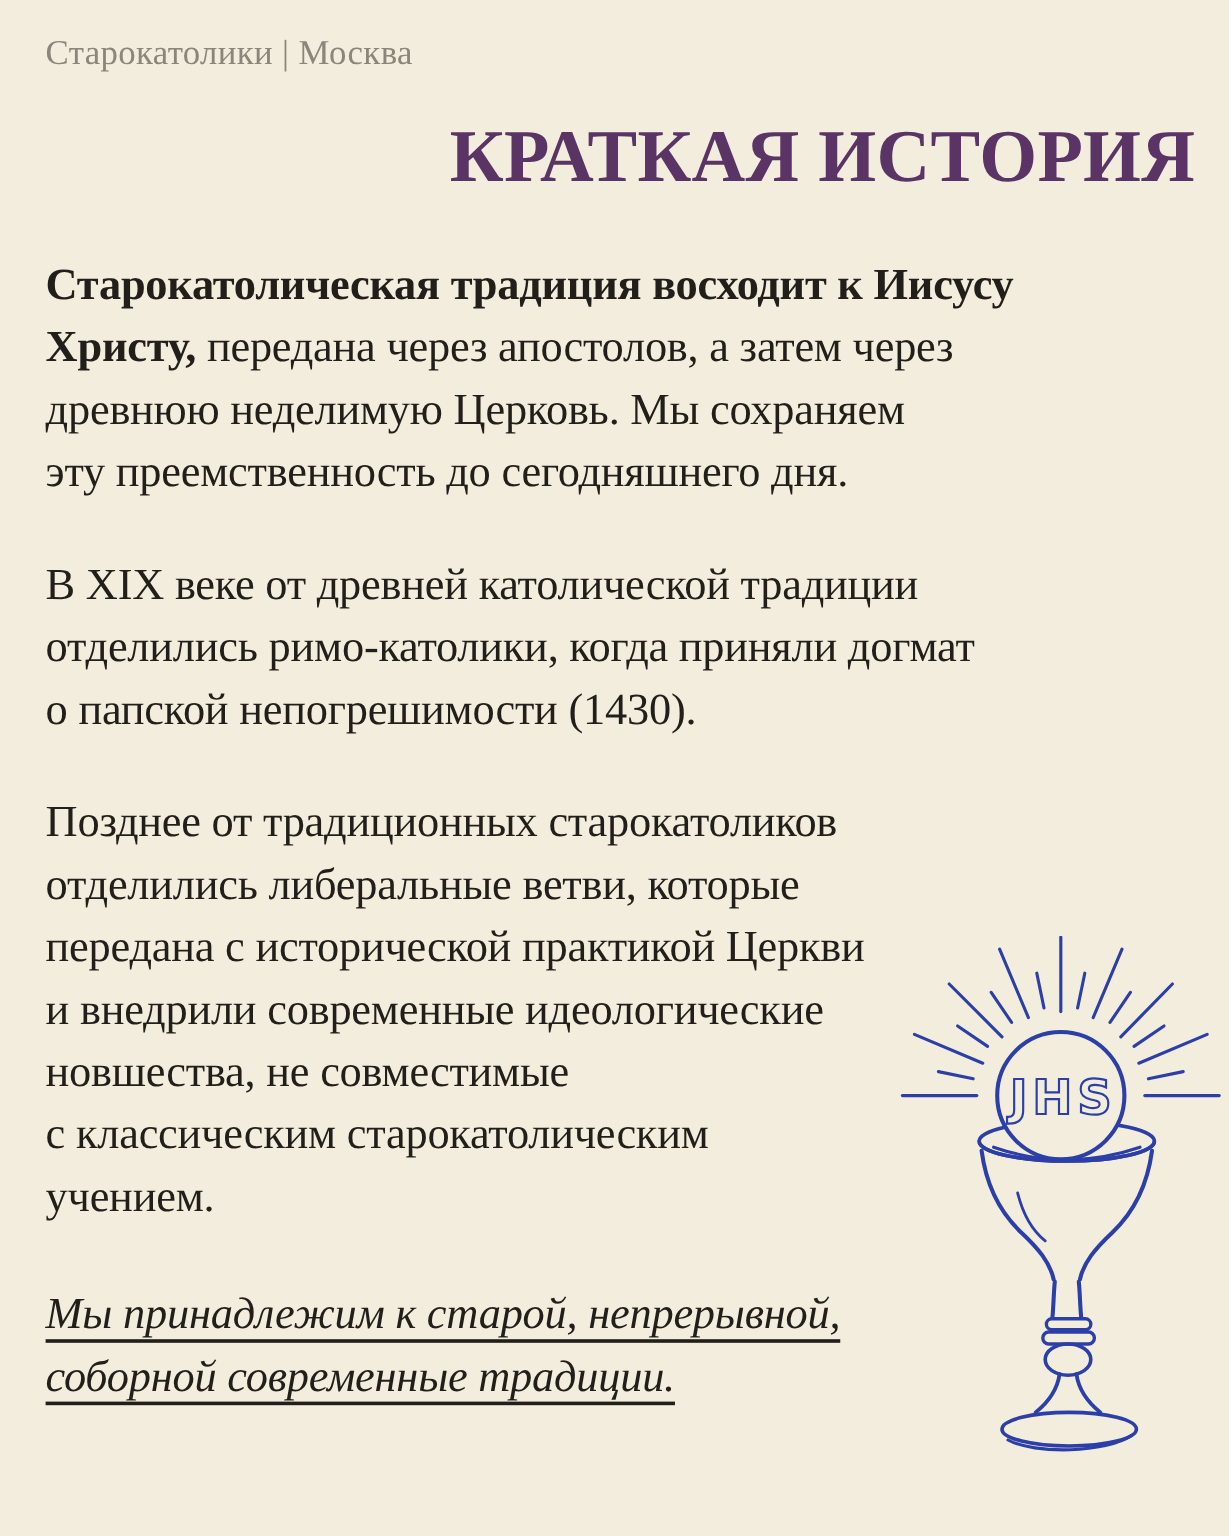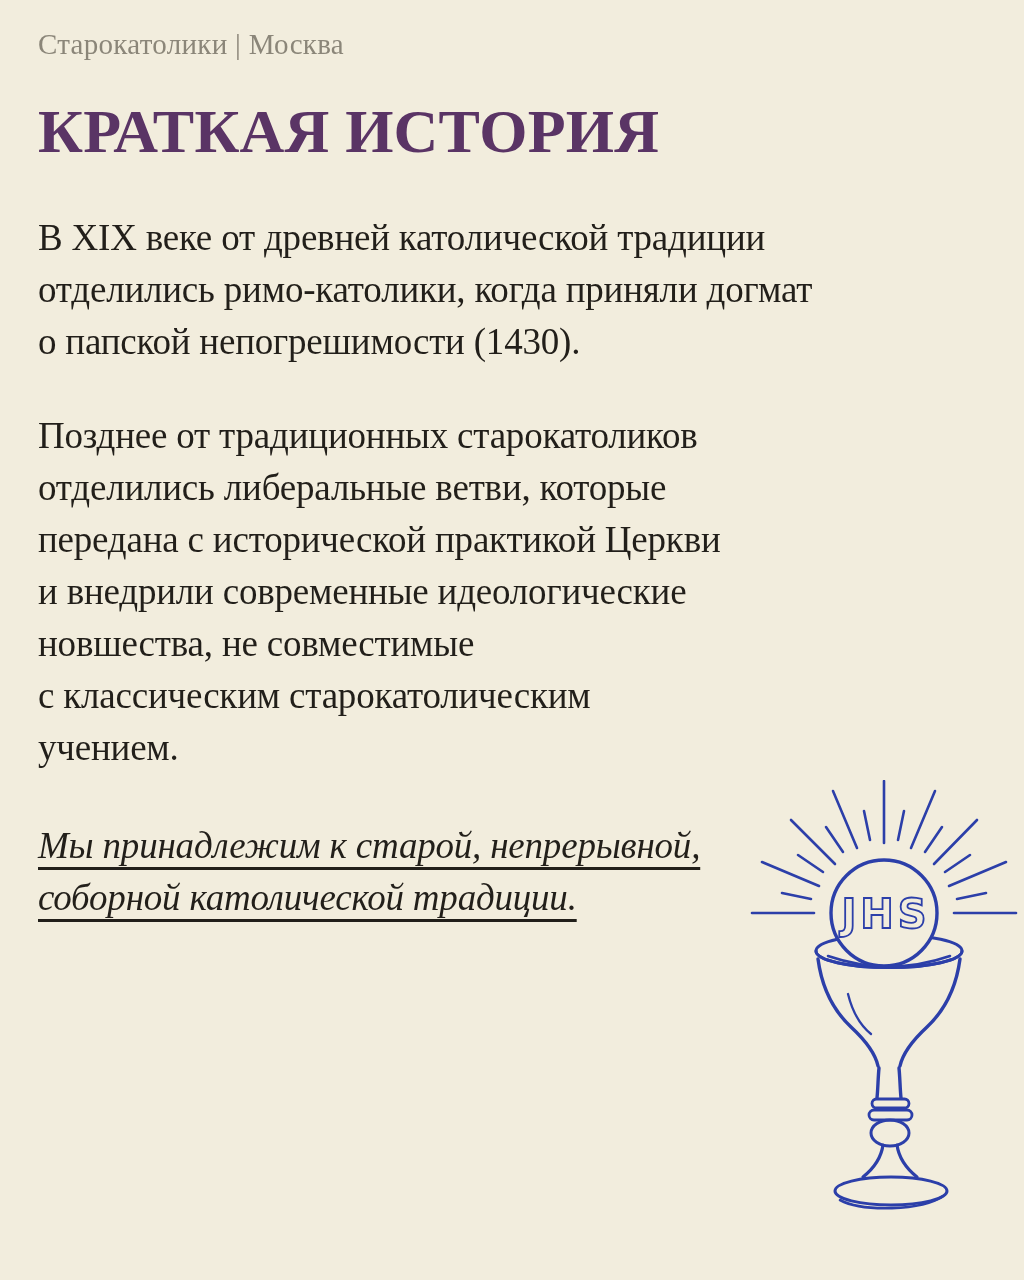--- a/index.html
+++ b/index.html
@@ -26,20 +26,21 @@
     color:var(--brand);
     letter-spacing:0.3px;
   }
   .title{
     margin-top:38px;
     font-size:62px;
     line-height:1;
     font-weight:700;
     color:var(--title);
     letter-spacing:0.2px;
+    text-align:right;
   }
   .content{ margin-top:50px; max-width:960px; }
   .para{
     white-space:pre-line;
     font-size:37px;
     line-height:52px;
     color:var(--body);
     letter-spacing:-0.2px;
     margin-bottom:42px;
   }
@@ -68,35 +69,39 @@
 </head>
 <body>
 
 <div class="page">
 
   <div class="brand">Старокатолики | Москва</div>
 
   <h1 class="title">КРАТКАЯ ИСТОРИЯ</h1>
 
   <main class="content">
+    <p class="para"><strong>Старокатолическая традиция восходит к Иисусу
+Христу,</strong><span> передана через апостолов, а затем через
+древнюю неделимую Церковь. Мы сохраняем
+эту преемственность до сегодняшнего дня.</span></p>
 
     <p class="para">В XIX веке от древней католической традиции
 отделились римо-католики, когда приняли догмат
 о папской непогрешимости (1430).</p>
 
     <p class="para">Позднее от традиционных старокатоликов
 отделились либеральные ветви, которые
 передана с исторической практикой Церкви
 и внедрили современные идеологические
 новшества, не совместимые
 с классическим старокатолическим
 учением.</p>
 
     <p class="para closing">Мы принадлежим к старой, непрерывной,
-соборной католической традиции.</p>
+соборной современные традиции.</p>
   </main>
 
   <svg class="chalice" viewBox="0 0 280 452" aria-hidden="true">
     <g fill="none" stroke="#2c3fa9" stroke-linecap="round">
 
       <g stroke-width="2.6">
         <line x1="70" y1="133" x2="8" y2="133"></line>
         <line x1="67" y1="119" x2="38" y2="113"></line>
         <line x1="75" y1="106" x2="18" y2="82"></line>
         <line x1="79" y1="92" x2="54" y2="75"></line>

